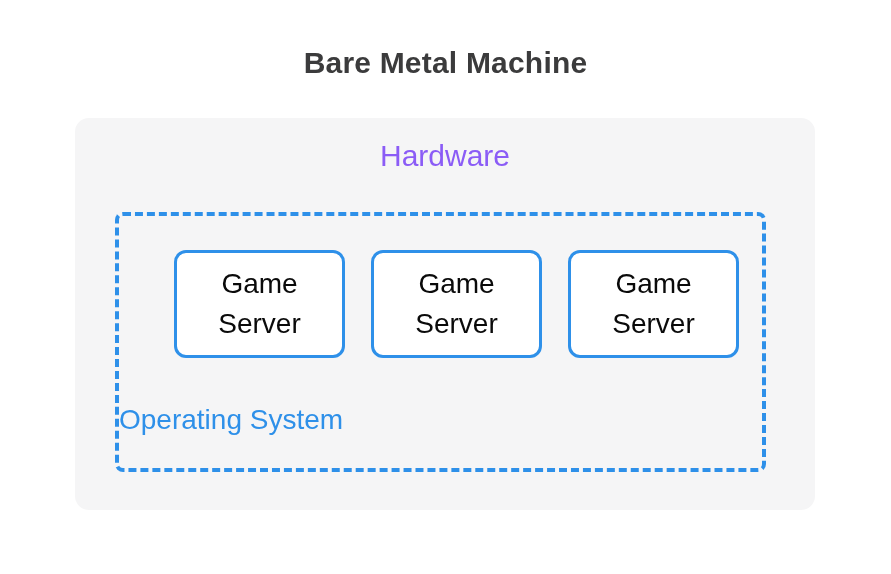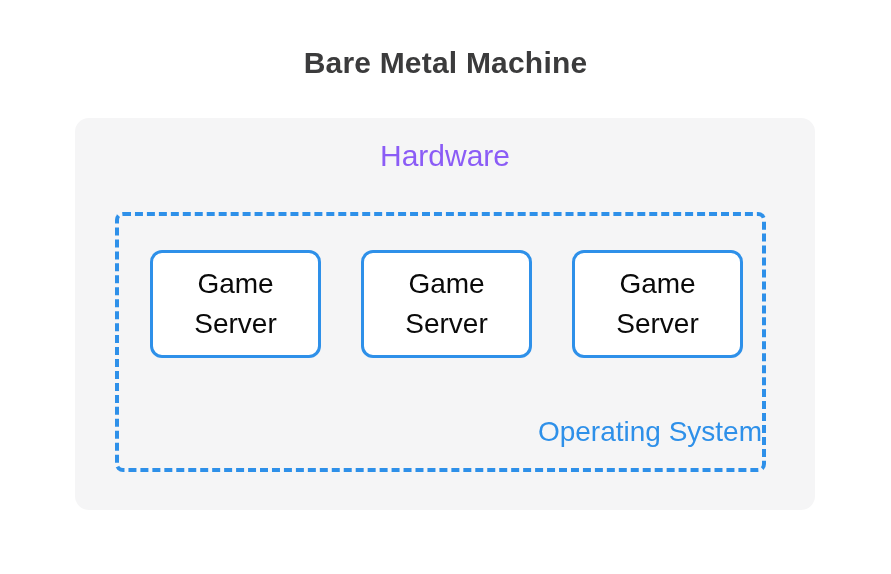--- a/index.html
+++ b/index.html
@@ -53,25 +53,25 @@
     left: 40px;
     top: 94px;
     width: 651px;
     height: 260px;
     border: 4px dashed #2e90e9;
     border-radius: 8px;
   }
   .server-row {
     position: absolute;
     top: 34px;
-    left: 6px;
+    left: 16px;
     width: 100%;
     display: flex;
     justify-content: center;
-    gap: 40px;
+    gap: 26px;
   }
   .server-box {
     width: 171px;
     height: 108px;
     background: #ffffff;
     border: 3.5px solid #2e90e9;
     border-radius: 12px;
     display: flex;
     align-items: center;
     justify-content: center;
@@ -83,26 +83,25 @@
     font-size: 28px;
     line-height: 40px;
     font-weight: 400;
     color: #0a0a0a;
   }
   .os-label {
     position: absolute;
     top: 187px;
     left: 0;
     width: 100%;
-    text-align: right;
+    text-align: left;
     font-size: 28px;
     line-height: 34px;
     font-weight: 400;
     color: #2e90e9;
-    margin-top: 12px;
   }
 </style>
 </head>
 <body>
 
 <div class="canvas">
 
   <div class="diagram-title">Bare Metal Machine</div>
 
   <div class="hardware-panel">

